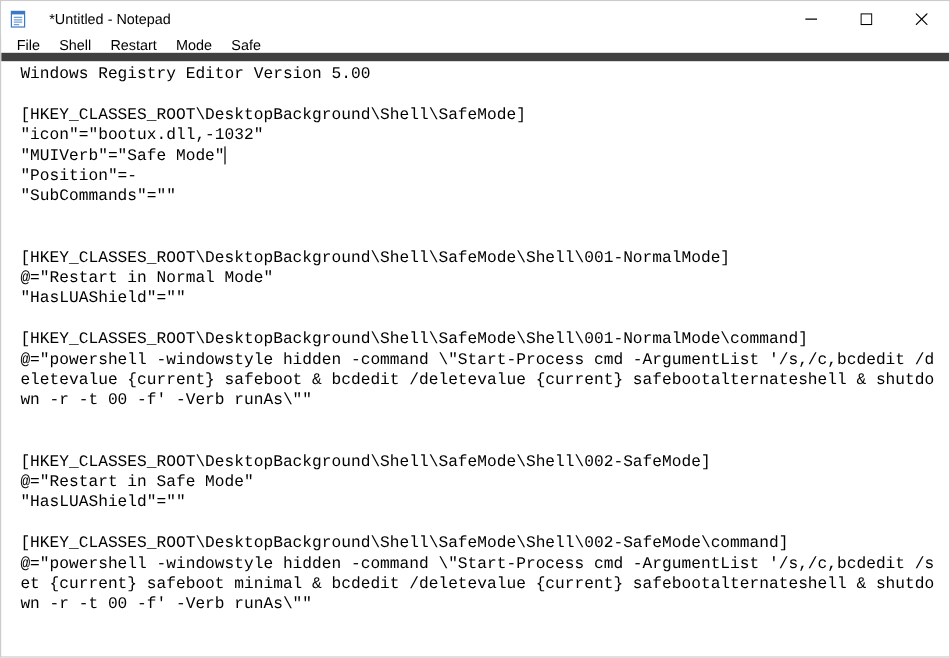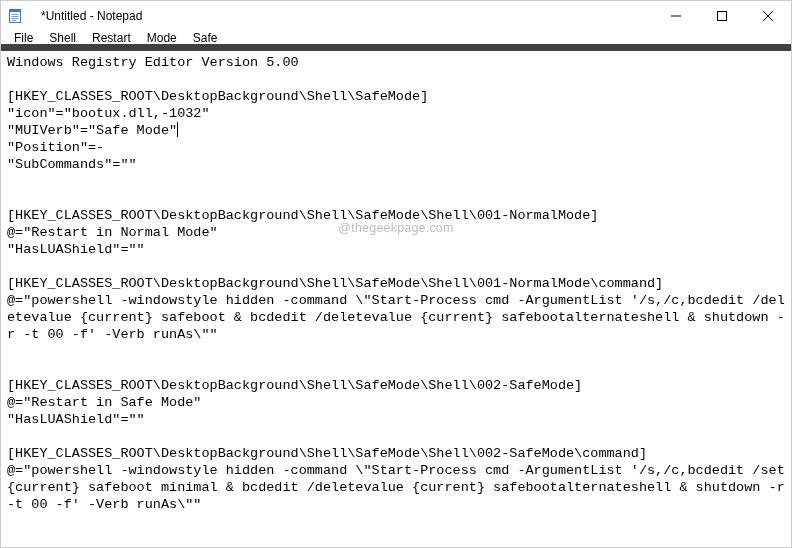--- a/index.html
+++ b/index.html
@@ -79,20 +79,21 @@
       padding: 3px 6px;
       font-family: Consolas, "Courier New", monospace;
       font-size: 13.5px;
       line-height: 17px;
       color: #000000;
       white-space: pre-wrap;
       word-break: break-all;
       position: relative;
       height: calc(100% - 50px);
       overflow: hidden;
+      margin-left: 10px;
     }
     .caret {
       display: inline-block;
       width: 1px;
       height: 15px;
       background: #000000;
       vertical-align: text-bottom;
       margin-bottom: 1px;
     }
     .watermark {
@@ -168,14 +169,13 @@
 <span>[HKEY_CLASSES_ROOT\DesktopBackground\Shell\SafeMode\Shell\001-NormalMode\command]</span>
 <span>@="powershell -windowstyle hidden -command \"Start-Process cmd -ArgumentList '/s,/c,bcdedit /deletevalue {current} safeboot &amp; bcdedit /deletevalue {current} safebootalternateshell &amp; shutdown -r -t 00 -f' -Verb runAs\""</span>
 <span></span>
 <span></span>
 <span>[HKEY_CLASSES_ROOT\DesktopBackground\Shell\SafeMode\Shell\002-SafeMode]</span>
 <span>@="Restart in Safe Mode"</span>
 <span>"HasLUAShield"=""</span>
 <span></span>
 <span>[HKEY_CLASSES_ROOT\DesktopBackground\Shell\SafeMode\Shell\002-SafeMode\command]</span>
 <span>@="powershell -windowstyle hidden -command \"Start-Process cmd -ArgumentList '/s,/c,bcdedit /set {current} safeboot minimal &amp; bcdedit /deletevalue {current} safebootalternateshell &amp; shutdown -r -t 00 -f' -Verb runAs\""</span>
-<div class="watermark">@thegeekpage.com</div>
 </div>
 
 </body></html>

